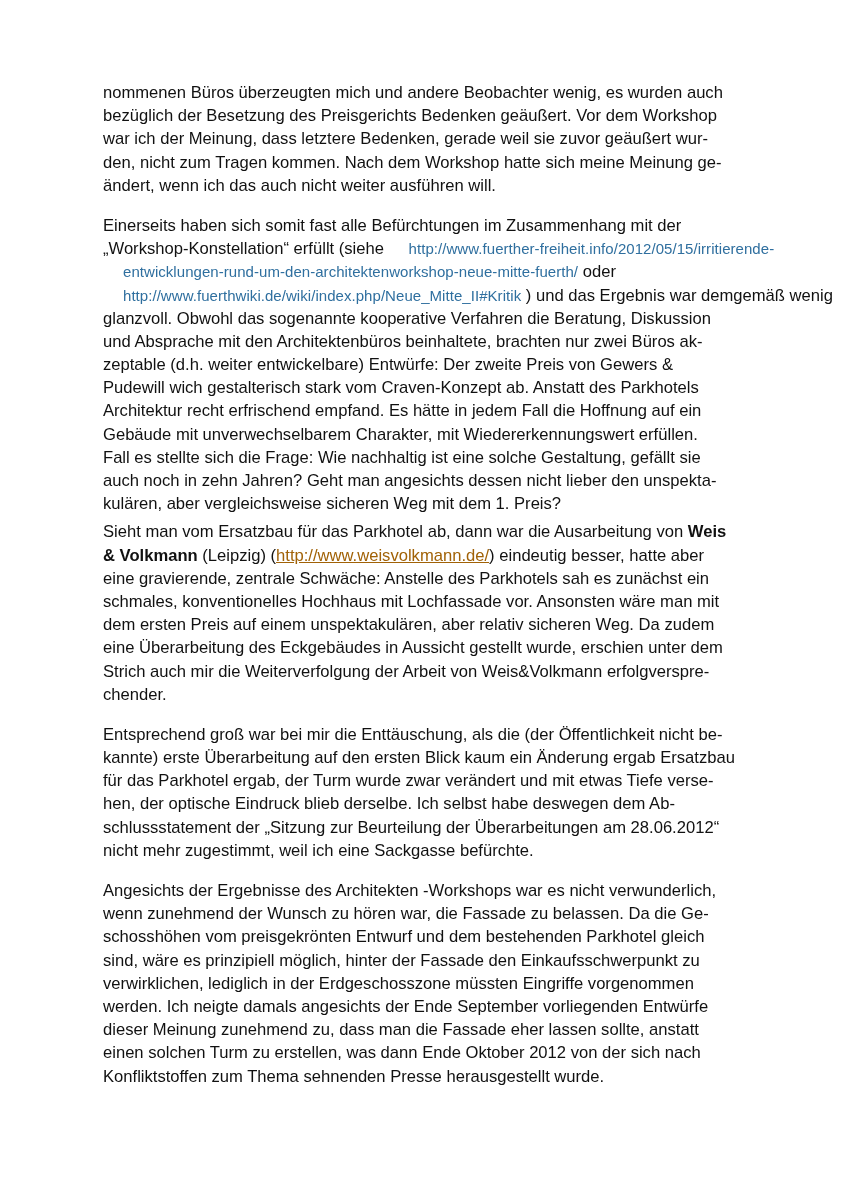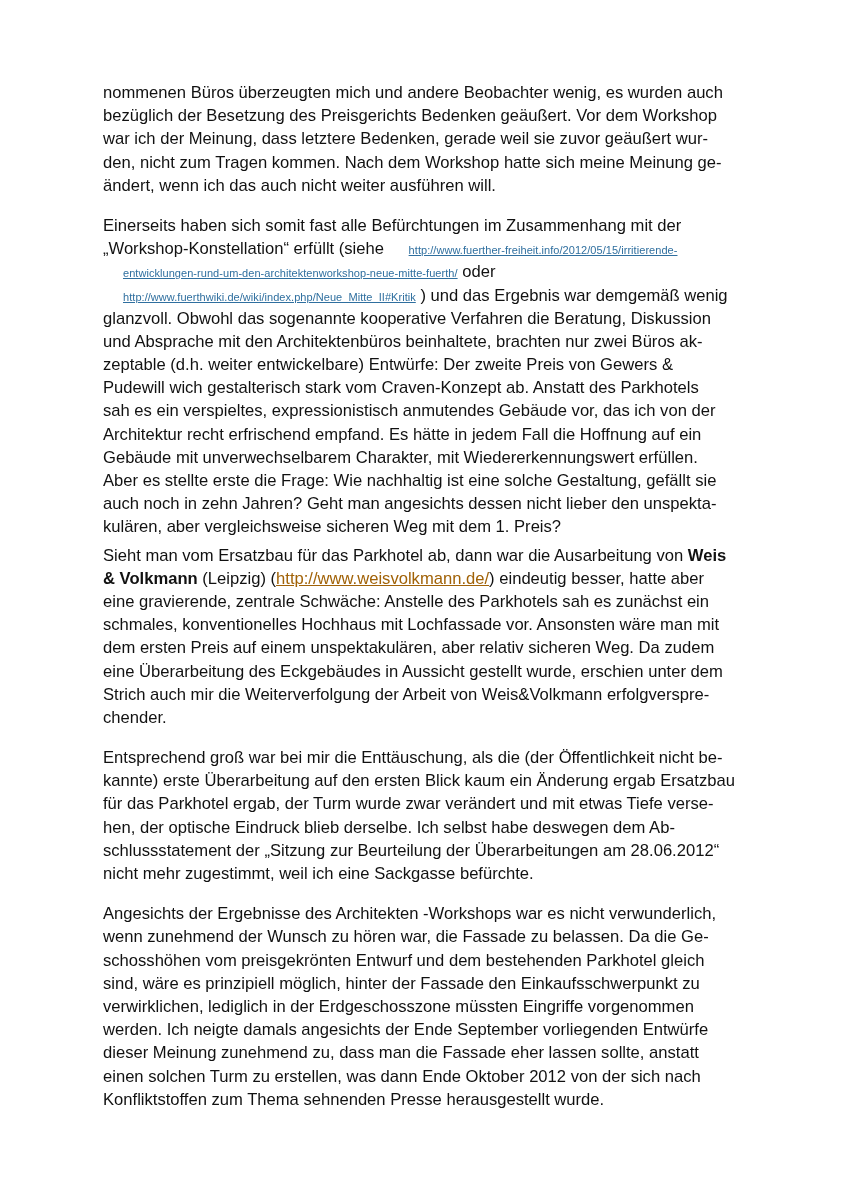--- a/index.html
+++ b/index.html
@@ -7,21 +7,21 @@
   .page {
     position: absolute; left: 103px; top: 81px; width: 650px;
     font-family: "Liberation Sans", sans-serif;
     font-size: 16.6px; line-height: 23.2px; color: #111111;
   }
   .line { display: block; white-space: nowrap; height: 23.2px; }
   .para { margin: 0; }
   .gap-lg { height: 17px; }
   .gap-sm { height: 5px; }
   .link-small {
-    font-size: 11px; color: #2f6f9f; text-decoration: underline;
+    font-size: 15px; color: #2f6f9f; 
     letter-spacing: 0.05px;
     padding-left: 20px;
   }
   .link-main { color: #a16207; text-decoration: underline; }
   b { font-weight: bold; }
 </style>
 </head>
 <body>
 
 <div class="page">
@@ -37,24 +37,23 @@
 
   <div class="para">
     <span class="line">Einerseits haben sich somit fast alle Befürchtungen im Zusammenhang mit der</span>
     <span class="line"><span>„Workshop-Konstellation“ erfüllt (siehe </span><a class="link-small">http://www.fuerther-freiheit.info/2012/05/15/irritierende-</a></span>
     <span class="line"><a class="link-small">entwicklungen-rund-um-den-architektenworkshop-neue-mitte-fuerth/</a><span> oder</span></span>
     <span class="line"><a class="link-small">http://www.fuerthwiki.de/wiki/index.php/Neue_Mitte_II#Kritik</a><span> ) und das Ergebnis war demgemäß wenig</span></span>
     <span class="line">glanzvoll. Obwohl das sogenannte kooperative Verfahren die Beratung, Diskussion</span>
     <span class="line">und Absprache mit den Architektenbüros beinhaltete, brachten nur zwei Büros ak-</span>
     <span class="line">zeptable (d.h. weiter entwickelbare) Entwürfe: Der zweite Preis von Gewers &amp;</span>
     <span class="line">Pudewill wich gestalterisch stark vom Craven-Konzept ab. Anstatt des Parkhotels</span>
-    <span class="line">sah es ein verspieltes, expressionistisch anmutendes Gebäude vor, das ich von der</span>
     <span class="line">Architektur recht erfrischend empfand. Es hätte in jedem Fall die Hoffnung auf ein</span>
     <span class="line">Gebäude mit unverwechselbarem Charakter, mit Wiedererkennungswert erfüllen.</span>
-    <span class="line">Aber es stellte erste die Frage: Wie nachhaltig ist eine solche Gestaltung, gefällt sie</span>
+    <span class="line">Fall es stellte sich die Frage: Wie nachhaltig ist eine solche Gestaltung, gefällt sie</span>
     <span class="line">auch noch in zehn Jahren? Geht man angesichts dessen nicht lieber den unspekta-</span>
     <span class="line">kulären, aber vergleichsweise sicheren Weg mit dem 1. Preis?</span>
   </div>
   <div class="gap-sm"></div>
 
   <div class="para">
     <span class="line"><span>Sieht man vom Ersatzbau für das Parkhotel ab, dann war die Ausarbeitung von </span><b>Weis</b></span>
     <span class="line"><b>&amp; Volkmann</b><span> (Leipzig) (</span><a class="link-main">http://www.weisvolkmann.de/</a><span>) eindeutig besser, hatte aber</span></span>
     <span class="line">eine gravierende, zentrale Schwäche: Anstelle des Parkhotels sah es zunächst ein</span>
     <span class="line">schmales, konventionelles Hochhaus mit Lochfassade vor. Ansonsten wäre man mit</span>

